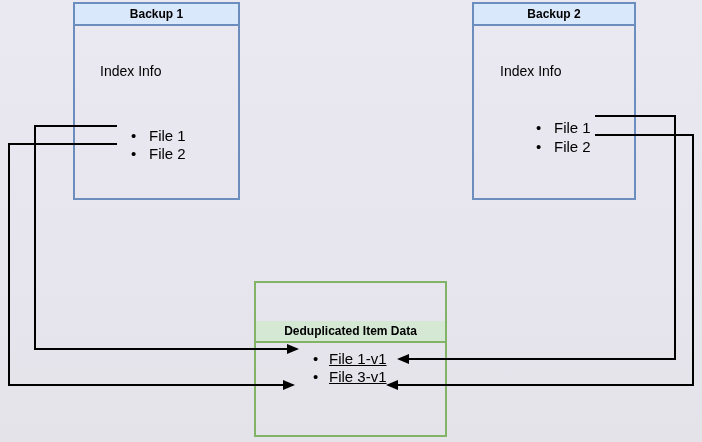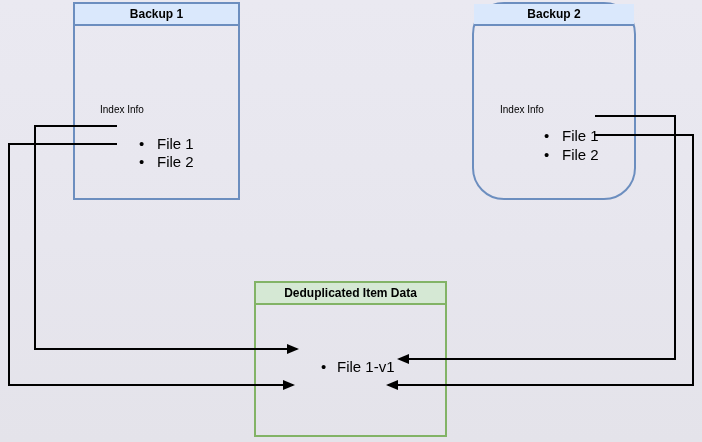--- a/index.html
+++ b/index.html
@@ -23,56 +23,55 @@
   .box.blue{border-color:#6c8ebf;}
   .box.green{border-color:#82b366;}
   .box-header{
     height:20px;line-height:20px;
     text-align:center;
     font-weight:bold;font-size:12px;color:#000;
     border-bottom:2px solid;
     box-sizing:content-box;
   }
   .blue .box-header{background:#dae8fc;border-bottom-color:#6c8ebf;}
-  .green .box-header{background:#d5e8d4;border-bottom-color:#82b366;}
+  .green .box-header{background:#d5e8d4;border-bottom-color:#82b366;margin-top:38px;}
   .subtitle{
     position:absolute;
-    font-size:10px;line-height:20px;color:#000;
+    font-size:14px;line-height:20px;color:#000;
     white-space:nowrap;
-    margin-top:39px;
   }
   ul.item-list{
     position:absolute;left:0;right:0;
-    margin:16px;padding:0;list-style:none;
+    margin:8px;padding:0;list-style:none;
   }
   ul.item-list li{
     position:relative;
     font-size:15px;color:#000;
     white-space:nowrap;
   }
   ul.item-list li::before{
     content:"\2022";
     position:absolute;
     font-size:15px;
   }
   
   #backup1{left:73px;top:2px;width:167px;height:198px;}
   #backup1 .subtitle{left:25px;top:57px;}
   #backup1 ul.item-list{top:115px;}
   #backup1 li{height:18px;line-height:18px;padding-left:66px;}
   #backup1 li::before{left:48px;}
   
-  #backup2{left:472px;top:2px;width:164px;height:198px;border-radius:32px;}
+  #backup2{left:472px;top:2px;width:164px;height:198px;}
   #backup2 .subtitle{left:26px;top:57px;}
   #backup2 ul.item-list{top:106px;}
   #backup2 li{height:19px;line-height:19px;padding-left:72px;}
   #backup2 li::before{left:54px;}
   
   #dedup{left:254px;top:281px;width:193px;height:156px;}
-  #dedup ul.item-list{top:59px;}
+  #dedup ul.item-list{top:59px;text-decoration:underline;}
   #dedup li{height:18px;line-height:18px;padding-left:65px;}
   #dedup li::before{left:49px;}
   
   #arrows{
     position:absolute;left:0;top:0;
     width:702px;height:442px;
     z-index:5;
     pointer-events:none;
   }
   #arrows polyline{
@@ -117,16 +116,17 @@
       <li>File 2</li>
     </ul>
   </div>
 
   <div id="dedup" class="box green">
     <div class="box-header">
       <span>Deduplicated Item Data</span>
     </div>
     <ul class="item-list">
       <li>File 1-v1</li>
+      <li>File 3-v1</li>
     </ul>
   </div>
 
 </div>
 
 </body></html>

